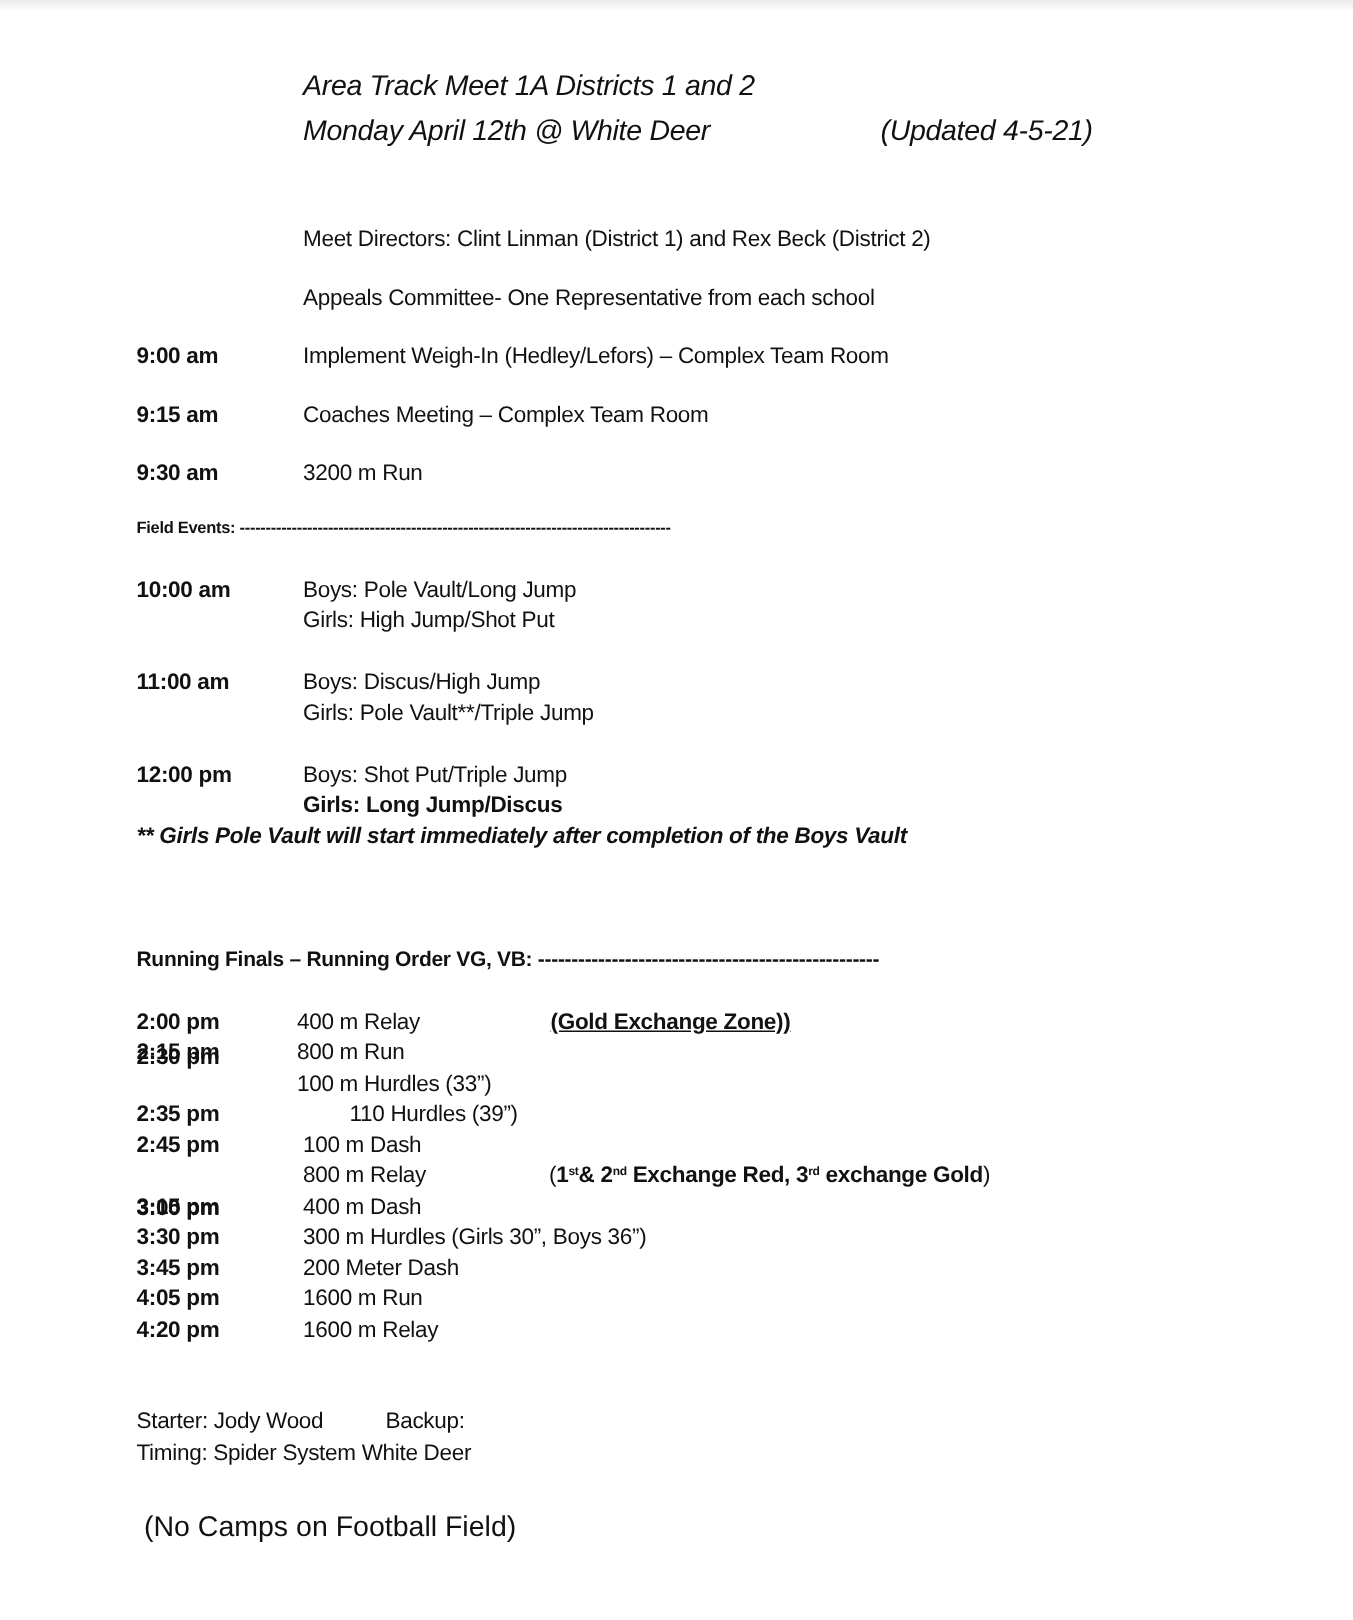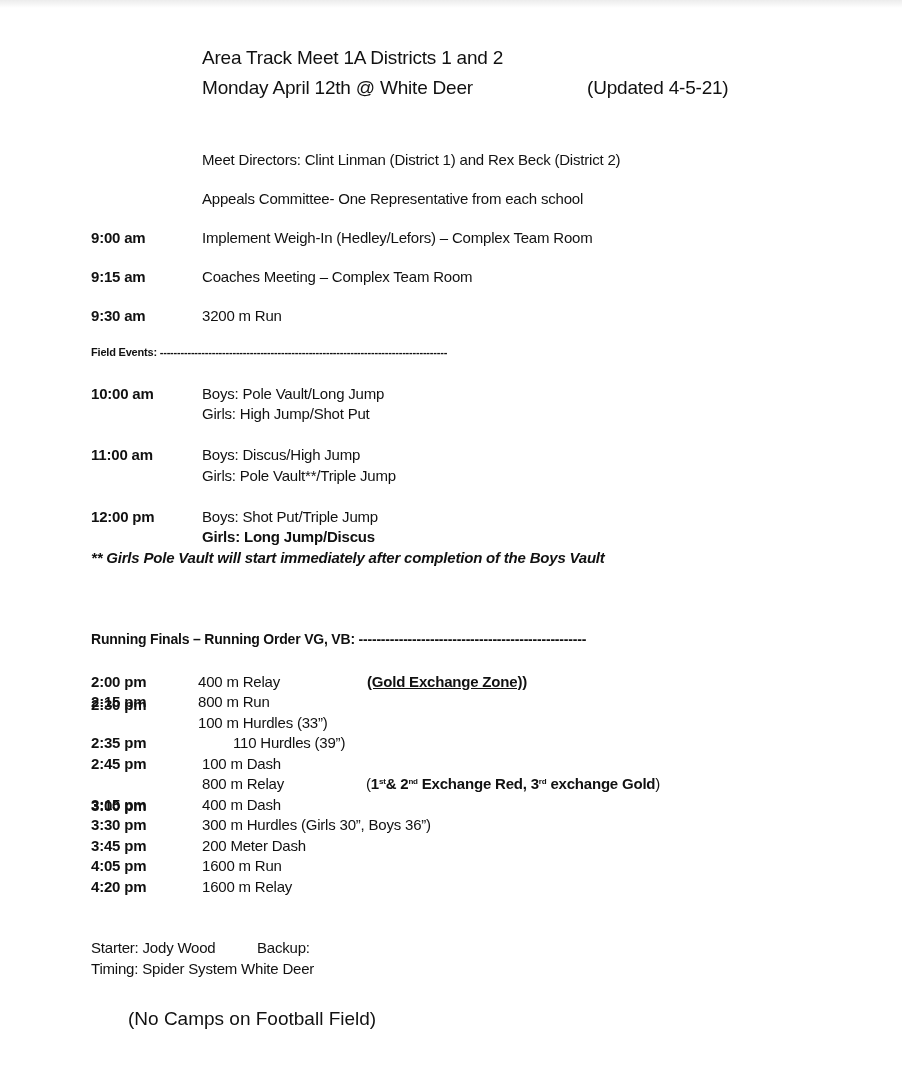--- a/index.html
+++ b/index.html
@@ -3,21 +3,21 @@
   <meta charset="utf-8">
   <style>
     html, body { margin: 0; padding: 0; }
     body {
       width: 902px; height: 1080px; background: #ffffff; position: relative; overflow: hidden;
       font-family: "Liberation Sans", "DejaVu Sans", sans-serif; color: #111111;
     }
     .topbar { position: absolute; left: 0; top: 0; width: 902px; height: 8px;
       background: linear-gradient(#ececec, #ffffff); }
     .abs { position: absolute; white-space: nowrap; }
-    .title { font-size: 19px; letter-spacing: -0.2px; }
+    .title { font-size: 19px; letter-spacing: -0.2px; font-style: italic; }
     .body { font-size: 15px; letter-spacing: -0.2px; }
     .b { font-weight: bold; }
     .i { font-style: italic; }
     .big { font-size: 19px; }
     sup { font-size: 8px; vertical-align: 5px; line-height: 0; }
   </style>
 </head>
 <body>
 
 <div class="topbar"></div>
@@ -96,14 +96,14 @@
     <div class="abs body b" style="left:91px; top:878px;">4:20 pm</div>
     <div class="abs body" style="left:202px; top:878px;">1600 m Relay</div>
   </div>
 
   <div>
     <div class="abs body" style="left:91px; top:939px;">Starter: Jody Wood</div>
     <div class="abs body" style="left:257px; top:939px;">Backup:</div>
     <div class="abs body" style="left:91px; top:960px;">Timing: Spider System White Deer</div>
   </div>
 
-  <div class="abs big" style="left:96px; top:1008px;margin-left:32px;">(No Camps on Football Field)</div>
+  <div class="abs big" style="left:96px; top:1008px;">(No Camps on Football Field)</div>
 </div>
 
 </body></html>

